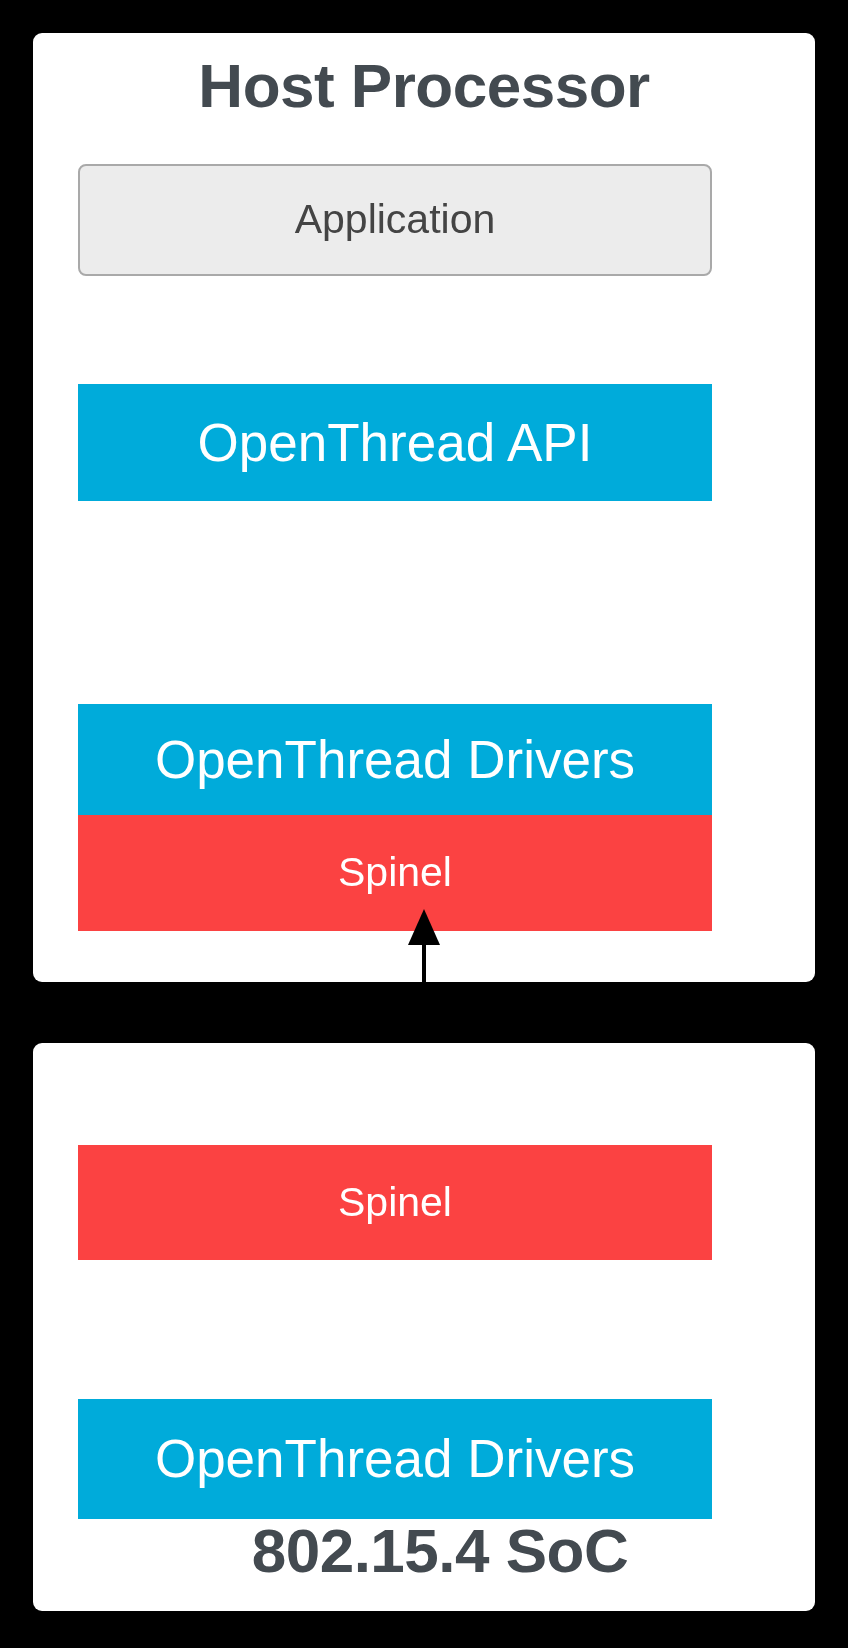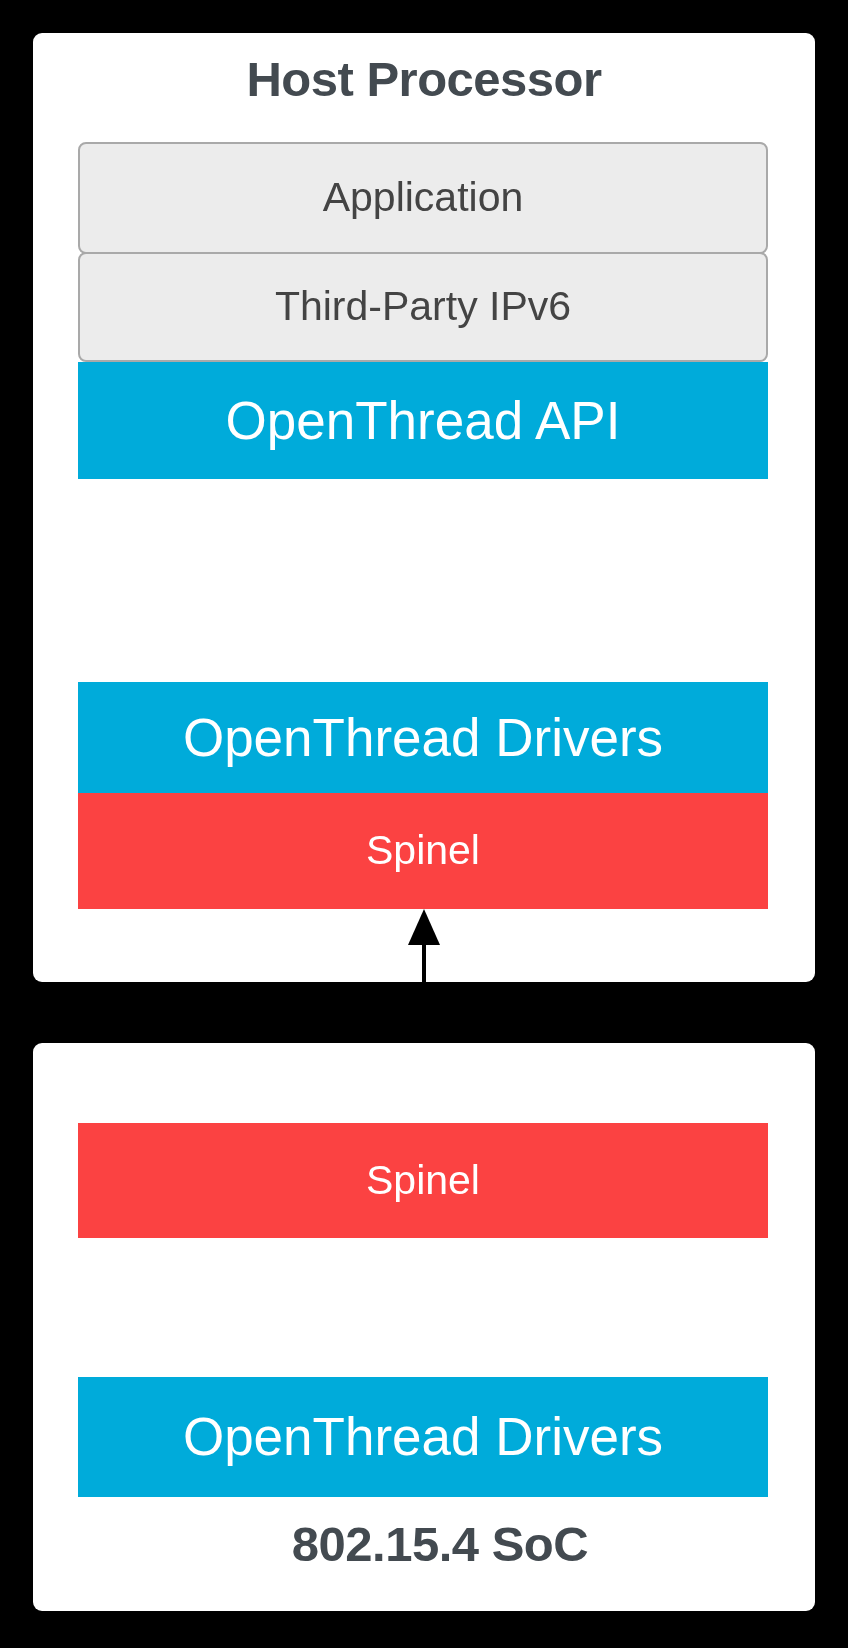--- a/index.html
+++ b/index.html
@@ -41,38 +41,39 @@
   }
 
   
   .card-title {
     position: absolute;
     left: 0;
     width: 100%;
     text-align: center;
     color: #434a50;
     font-weight: bold;
-    font-size: 49px;
+    font-size: 62px;
     line-height: 1;
     letter-spacing: -0.5px;
   }
 
   #host-title { top: 55px; }
   #soc-title  { top: 1520px; margin-left: 16px; }
 
   
   .layer {
     position: absolute;
     left: 78px;
-    width: 690px;
+    width: 634px;
     display: flex;
     align-items: center;
     justify-content: center;
     text-align: center;
     line-height: 1.05;
+    margin-top: 22px;
   }
 
   .layer-label {
     display: block;
     width: 100%;
     padding: 0 8px;
   }
 
   
   .layer.plain {
@@ -130,23 +131,20 @@
 <div id="diagram">
 
   <div class="card" id="host-card"></div>
 
   <div class="card-title" id="host-title">Host Processor</div>
 
   <div class="layer plain" id="host-application">
     <span class="layer-label">Application</span>
   </div>
 
-  <div class="layer plain" id="host-thirdparty-ipv6">
-    <span class="layer-label">Third-Party IPv6</span>
-  </div>
 
   <div class="layer cyan" id="host-ot-api">
     <span class="layer-label">OpenThread API</span>
   </div>
 
 
   <div class="layer cyan" id="host-ot-drivers">
     <span class="layer-label">OpenThread Drivers</span>
   </div>
 

